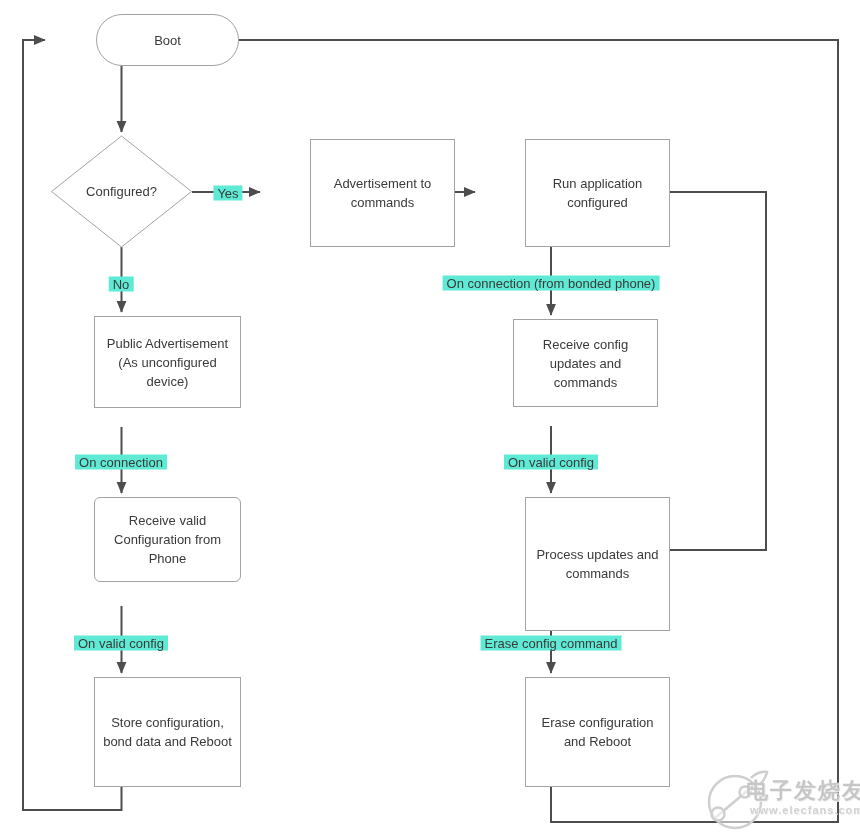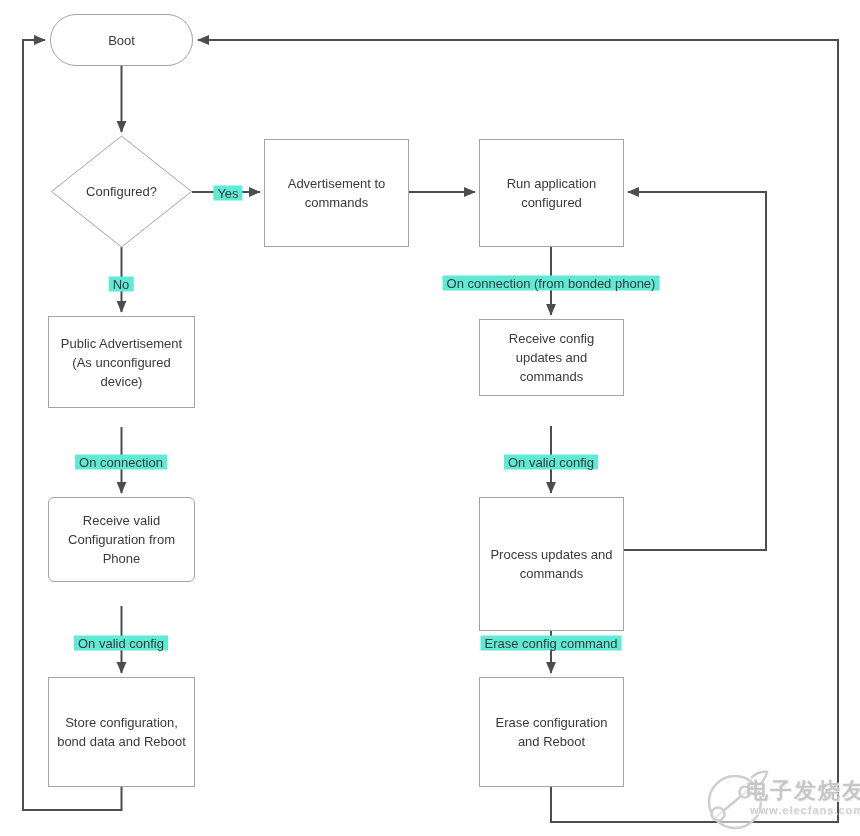--- a/index.html
+++ b/index.html
@@ -4,21 +4,21 @@
 <style>
   html,body{margin:0;padding:0;background:#ffffff;}
   .stage{
     position:relative;width:860px;height:836px;background:#ffffff;overflow:hidden;
     font-family:"Liberation Sans","DejaVu Sans",sans-serif;color:#3a3a3a;
   }
   .layer{position:absolute;left:0;top:0;width:860px;height:836px;}
   .node{
     position:absolute;box-sizing:border-box;background:#ffffff;
     border:1px solid #a3a3a3;display:flex;align-items:center;justify-content:center;
-    text-align:center;font-size:13px;line-height:19px;padding:4px 7px;z-index:2;
+    text-align:center;font-size:13px;line-height:19px;padding:4px 7px;z-index:2;margin-left:46px;
   }
   .oval{border-radius:27px;}
   .dlabel{
     position:absolute;z-index:2;font-size:13px;text-align:center;
   }
   .elabel{
     position:absolute;transform:translate(-50%,-50%);background:#5eead4;
     padding:0 4px;font-size:13px;white-space:nowrap;z-index:3;
   }
   .watermark{position:absolute;z-index:5;}
@@ -68,21 +68,21 @@
   <div class="node" style="left:264px;top:139px;width:145px;height:108px;">Advertisement to commands</div>
 
   <div class="node" style="left:479px;top:139px;width:145px;height:108px;">Run application configured</div>
 
   <div class="node" style="left:48px;top:316px;width:147px;height:92px;">Public Advertisement (As unconfigured device)</div>
 
   <div class="node" style="left:48px;top:497px;width:147px;height:85px;border-radius:6px;">Receive valid Configuration from Phone</div>
 
   <div class="node" style="left:48px;top:677px;width:147px;height:110px;">Store configuration, bond data and Reboot</div>
 
-  <div class="node" style="left:479px;top:319px;width:145px;height:77px;">Receive config updates and commands</div>
+  <div class="node" style="left:467px;top:319px;width:145px;height:88px;">Receive config updates and commands</div>
 
   <div class="node" style="left:479px;top:497px;width:145px;height:134px;">Process updates and commands</div>
 
   <div class="node" style="left:479px;top:677px;width:145px;height:110px;">Erase configuration and Reboot</div>
 
   <div class="elabel" style="left:228px;top:193px;">Yes</div>
 
   <div class="elabel" style="left:121px;top:284px;">No</div>
 
   <div class="elabel" style="left:121px;top:462px;">On connection</div>

